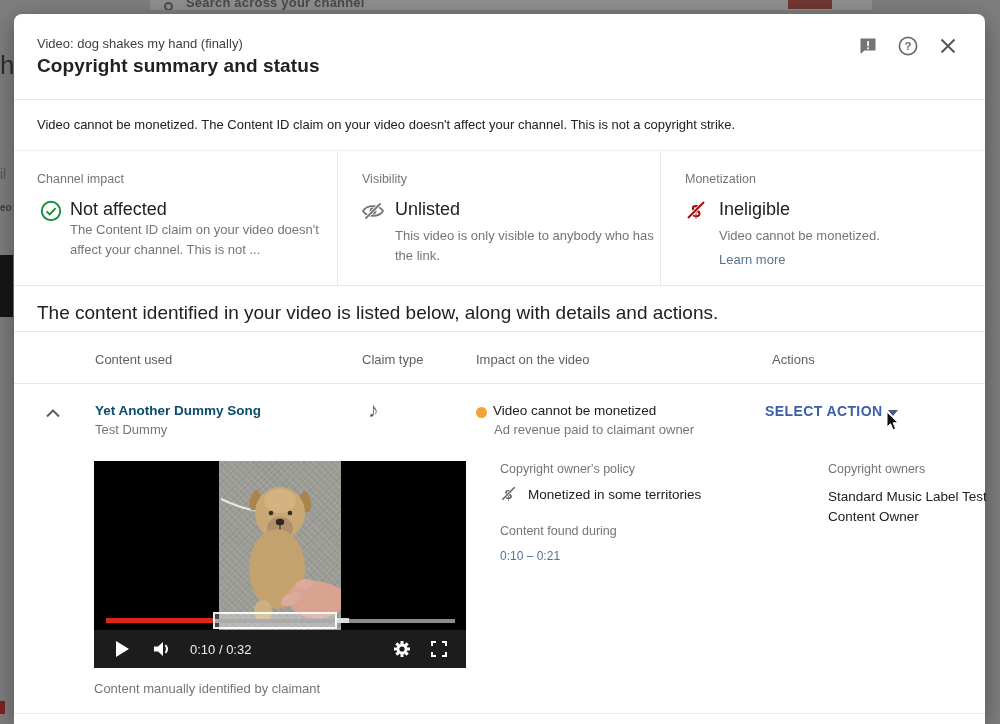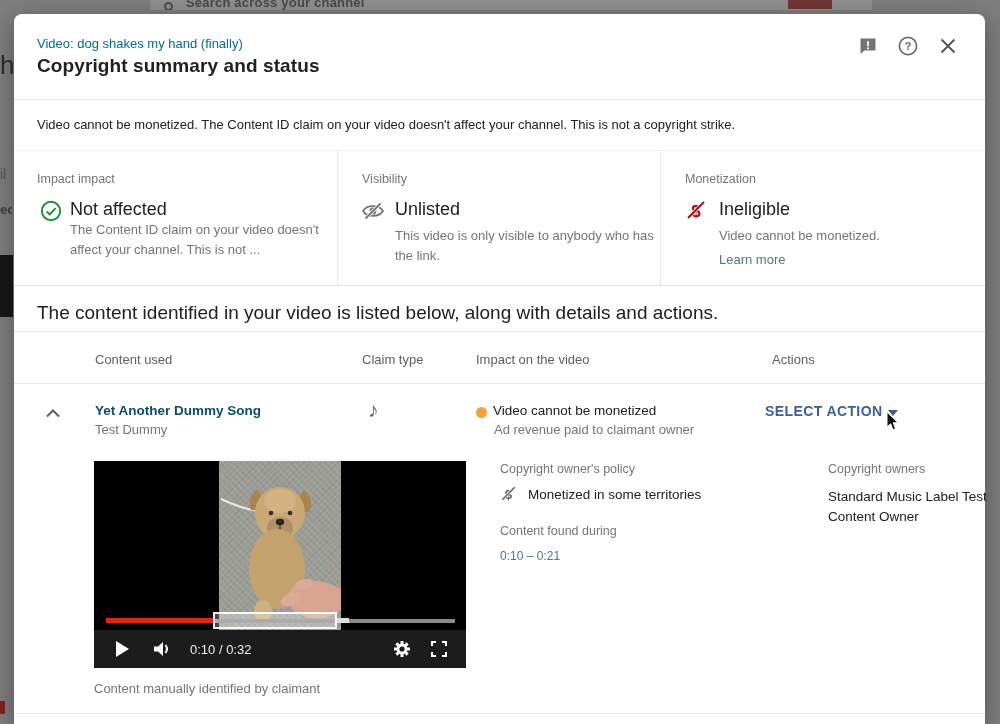--- a/index.html
+++ b/index.html
@@ -8,29 +8,29 @@
   #stage { position:relative; width:1000px; height:724px; background:#7e7e7e; overflow:hidden; }
 
   
   .bd-search { position:absolute; left:150px; top:0; width:722px; height:10px; background:#8f8f8f; overflow:hidden; }
   .bd-search .mag { position:absolute; left:14px; top:2px; width:9px; height:9px; border:2px solid #4c4c4c; border-radius:50%; }
   .bd-search .txt { position:absolute; left:36px; top:-5px; font-size:13px; font-weight:bold; color:#4a4a4a; letter-spacing:.2px; }
   .bd-redbtn { position:absolute; left:788px; top:0; width:44px; height:9px; background:#713734; }
   .bd-frag { position:absolute; overflow:hidden; color:#2e2e2e; }
   .bd-frag.a { left:0; top:50px; width:14px; height:30px; font-size:26px; }
   .bd-frag.b { left:0; top:166px; width:10px; height:18px; font-size:14px; color:#565656; }
-  .bd-frag.c { left:0; top:202px; width:12px; height:18px; font-size:13px; font-weight:bold; color:#3f3f3f; }
+  .bd-frag.c { left:0; top:202px; width:12px; height:18px; font-size:10px; font-weight:bold; color:#3f3f3f; }
   .bd-black { position:absolute; left:0; top:255px; width:13px; height:62px; background:#161616; }
   .bd-redsq { position:absolute; left:0; top:701px; width:5px; height:13px; background:#7e211c; }
 
   
   .dialog { position:absolute; left:14px; top:14px; width:971px; height:710px; background:#fff;
             border-radius:8px 8px 0 0; box-shadow:0 6px 24px rgba(0,0,0,.35); }
   .hr { position:absolute; left:0; right:0; height:1px; background:#e7e7e7; }
-  .eyebrow { position:absolute; left:23px; top:22px; font-size:13px; color:#0369a1; }
+  .eyebrow { position:absolute; left:23px; top:22px; font-size:13px; color:#404040; }
   .dlg-title { position:absolute; left:23px; top:41px; font-size:19px; font-weight:700; color:#212121; letter-spacing:.1px; }
   .hicon { position:absolute; top:22px; width:20px; height:20px; cursor:pointer; }
   .hicon svg { display:block; }
 
   .banner { position:absolute; left:23px; top:103px; font-size:13px; color:#212121; }
 
   
   .vline { position:absolute; top:137px; height:134px; width:1px; background:#e7e7e7; }
   .card-label { position:absolute; font-size:12.5px; color:#757575; }
   .card-value { position:absolute; font-size:18px; color:#212121; }
@@ -129,21 +129,21 @@
     </div>
 
     <div class="hr" style="top:85px;"></div>
 
     <div class="banner">Video cannot be monetized. The Content ID claim on your video doesn't affect your channel. This is not a copyright strike.</div>
     <div class="hr" style="top:136px; background:#efefef;"></div>
 
     <div class="vline" style="left:323px;"></div>
     <div class="vline" style="left:646px;"></div>
 
-    <div class="card-label" style="left:23px; top:158px;">Impact impact</div>
+    <div class="card-label" style="left:23px; top:158px;">Channel impact</div>
     <div class="card-icon" style="left:26px; top:186px;">
       <svg width="22" height="22" viewBox="0 0 22 22">
         <circle cx="11" cy="11" r="9.2" fill="none" stroke="#1e8e3e" stroke-width="1.9"></circle>
         <path d="M6.6 11.4 L9.7 14.4 L15.6 8.2" fill="none" stroke="#1e8e3e" stroke-width="1.9"></path>
       </svg>
     </div>
     <div class="card-value" style="left:56px; top:185px;">Not affected</div>
     <div class="card-desc" style="left:56px; top:206px; width:258px;">The Content ID claim on your video doesn't affect your channel. This is not ...</div>
 
     <div class="card-label" style="left:348px; top:158px;">Visibility</div>

